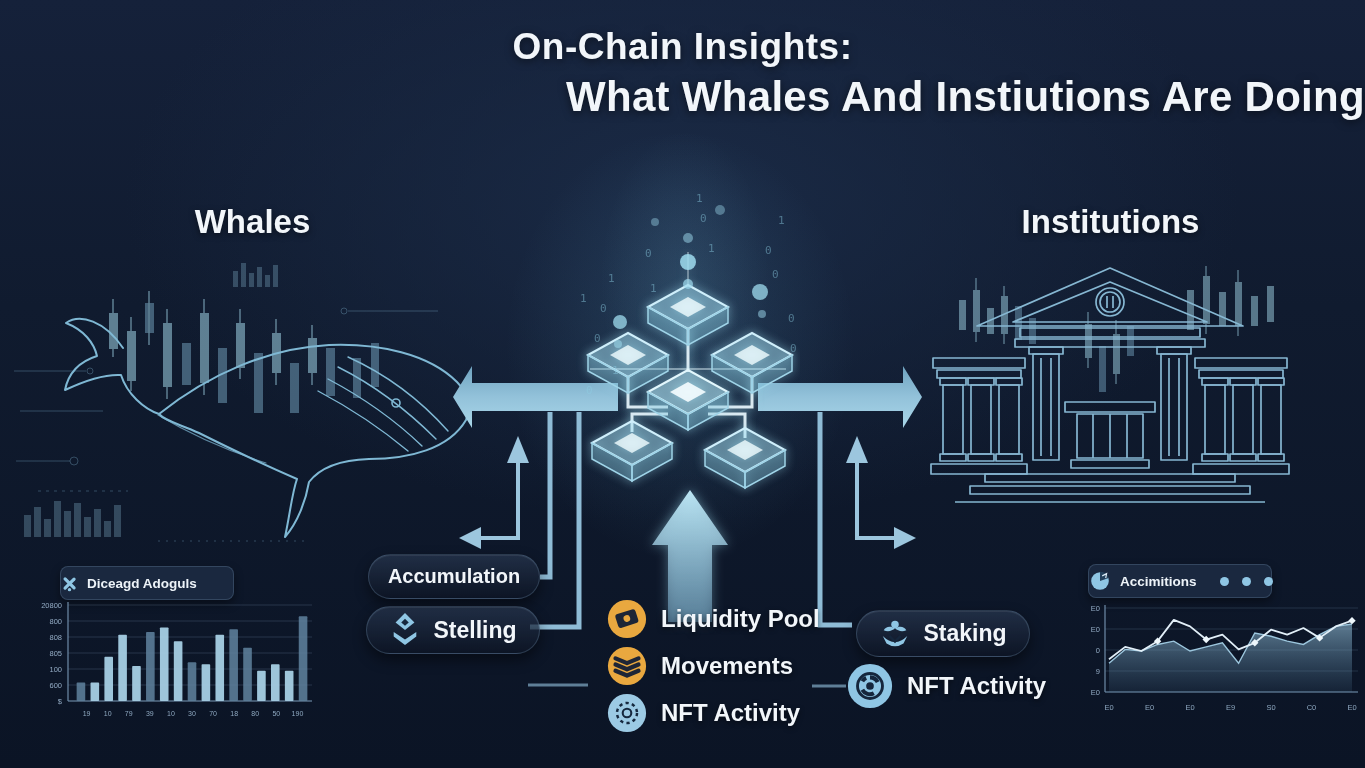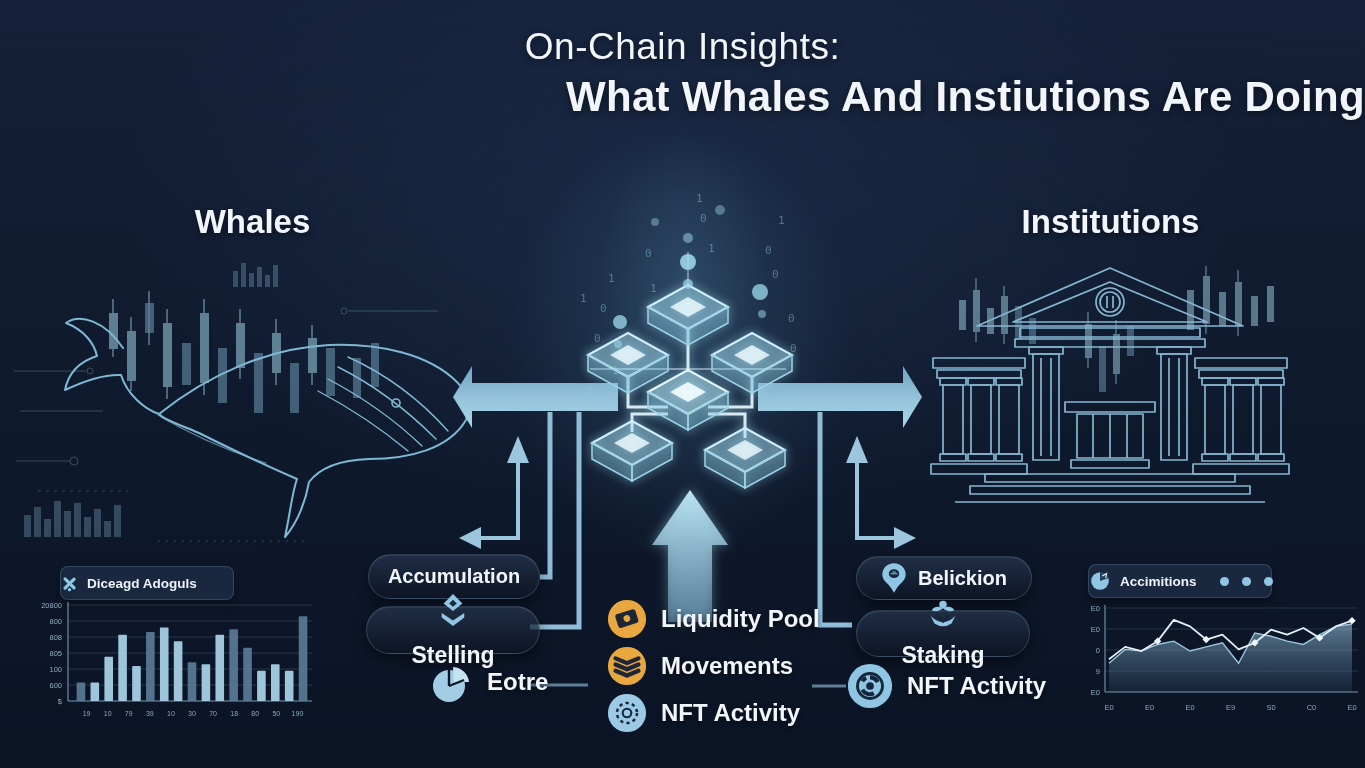--- a/index.html
+++ b/index.html
@@ -10,35 +10,35 @@
       radial-gradient(900px 520px at 50% 26%, #1a2a45 0%, rgba(26,42,69,0) 62%),
       linear-gradient(180deg,#15213a 0%, #101b2f 40%, #0b1425 100%);
     color:#f2f6fa;
   }
   .glow-beam{position:absolute;left:600px;top:130px;width:170px;height:300px;
     background:radial-gradient(closest-side, rgba(140,210,240,0.10), rgba(140,210,240,0));}
   .net-glow{position:absolute;left:505px;top:130px;width:350px;height:430px;
     background:radial-gradient(closest-side, rgba(110,195,235,0.16), rgba(110,195,235,0));}
   .title-wrap{position:absolute;top:26px;left:0;right:0;text-align:center;line-height:1.15;
     text-shadow:0 2px 8px rgba(0,0,0,.55);}
-  .title-line1{font-size:37px;font-weight:400;letter-spacing:.5px;}
+  .title-line1{font-size:37px;font-weight:700;letter-spacing:.5px;}
   .title-line2{font-size:42px;font-weight:700;letter-spacing:.3px;margin-top:4px;text-align:right;}
   .side-label{position:absolute;font-size:33px;font-weight:700;text-align:center;
     text-shadow:0 2px 6px rgba(0,0,0,.5);}
   #whales-label{left:140px;top:203px;width:225px;}
   #institutions-label{left:983px;top:203px;width:255px;}
   svg{position:absolute;display:block;}
   .pill{position:absolute;display:flex;align-items:center;justify-content:center;gap:10px;
     background:linear-gradient(180deg, rgba(46,62,88,.60), rgba(13,21,37,.94));
     border:1px solid rgba(150,190,225,.22);border-radius:24px;
     box-shadow:0 6px 14px rgba(0,0,0,.45), inset 0 1px 0 rgba(255,255,255,.07);
     font-weight:700;}
   .item-row{position:absolute;display:flex;align-items:center;gap:13px;font-weight:700;
     text-shadow:0 2px 5px rgba(0,0,0,.5);}
-  .t20{font-size:20px;} .t22{font-size:24px;text-align:center;} .t23{font-size:23px;flex-direction:column;} .t24{font-size:24px;}
+  .t20{font-size:20px;} .t22{font-size:24px;text-align:center;} .t23{font-size:23px;} .t24{font-size:24px;}
   .chart-header{position:absolute;display:flex;align-items:center;gap:9px;
     background:rgba(29,43,66,.88);border:1px solid rgba(150,190,225,.2);
     border-radius:8px;color:#edf3f8;font-size:13.5px;font-weight:600;padding:0 0;height:32px;
     box-shadow:0 4px 10px rgba(0,0,0,.4);}
   .dots{display:flex;gap:13px;margin-left:14px;}
   .dots span{width:9px;height:9px;border-radius:50%;background:#8fc6e4;display:block;}
   .icn{flex:0 0 auto;position:static !important;}
 </style>
 </head>
 <body>
@@ -345,29 +345,20 @@
     <span>Accumulation</span>
   </div>
   <div class="pill t23" style="left:366px;top:606px;width:172px;height:46px;gap:12px;">
     <svg class="icn" width="32" height="38" viewBox="0 0 34 40" style="position:static;">
       <path d="M17 2 L27 12 L17 20 L7 12 Z" fill="#8FC6E4"></path>
       <path d="M17 8 L21 12 L17 15.5 L13 12 Z" fill="#16283E"></path>
       <path d="M5 22 L17 30 L29 22 L29 27 L17 36 L5 27 Z" fill="#8FC6E4"></path>
     </svg>
     <span>Stelling</span>
   </div>
-  <div class="item-row t24" style="left:428px;top:658px;">
-    <svg class="icn" width="46" height="48" viewBox="0 0 46 48" style="position:static;">
-      <circle cx="21" cy="28" r="16" fill="#A3CDE5"></circle>
-      <path d="M25 9 A17 17 0 0 1 41 24 L26 24 Z" fill="#C6E3F2"></path>
-      <path d="M21 28 L21 12" stroke="#0D1626" stroke-width="2.4"></path>
-      <path d="M21 28 L36 22" stroke="#0D1626" stroke-width="2.4"></path>
-    </svg>
-    <span>Eotre</span>
-  </div>
 
   <div class="item-row t22" style="left:606px;top:598px;">
     <svg class="icn" width="42" height="42" viewBox="0 0 44 44" style="position:static;">
       <circle cx="22" cy="22" r="20" fill="#E9A83F"></circle>
       <g transform="rotate(-18 22 22)">
         <rect x="11" y="14" width="22" height="15" rx="3" fill="#1D2536"></rect>
         <circle cx="22" cy="21.5" r="3.5" fill="#E9A83F"></circle>
       </g>
     </svg>
     <span>Liquidity Pool</span>
@@ -385,28 +376,20 @@
   </div>
   <div class="item-row t22" style="left:606px;top:692px;">
     <svg class="icn" width="42" height="42" viewBox="0 0 44 44" style="position:static;">
       <circle cx="22" cy="22" r="20" fill="#9CCAE4"></circle>
       <circle cx="22" cy="22" r="10.5" stroke="#16283E" stroke-width="2.6" stroke-dasharray="3.4 3.4" fill="none"></circle>
       <circle cx="22" cy="22" r="4.5" stroke="#16283E" stroke-width="2.2" fill="none"></circle>
     </svg>
     <span>NFT Activity</span>
   </div>
 
-  <div class="pill t20" style="left:856px;top:556px;width:174px;height:42px;gap:11px;">
-    <svg class="icn" width="26" height="32" viewBox="0 0 30 36" style="position:static;">
-      <path d="M15 1 C7 1 1.5 7 1.5 14 C1.5 21 8 24 12 30 L15 35 L18 30 C22 24 28.5 21 28.5 14 C28.5 7 23 1 15 1 Z" fill="#8FC6E4"></path>
-      <ellipse cx="15" cy="13" rx="6" ry="5" fill="#15263C"></ellipse>
-      <path d="M11 13 h8 M13 11 h4" stroke="#8FC6E4" stroke-width="1.2"></path>
-    </svg>
-    <span>Belickion</span>
-  </div>
   <div class="pill t23" style="left:856px;top:610px;width:172px;height:45px;gap:12px;">
     <svg class="icn" width="32" height="32" viewBox="0 0 34 34" style="position:static;">
       <circle cx="17" cy="7" r="4" fill="#8FC6E4"></circle>
       <path d="M17 11 C12 8 7 9 5 13 C9 15 14 14 17 11 Z" fill="#8FC6E4"></path>
       <path d="M17 11 C22 8 27 9 29 13 C25 15 20 14 17 11 Z" fill="#8FC6E4"></path>
       <path d="M4 19 Q17 32 30 19 L26 27 Q17 33 8 27 Z" fill="#8FC6E4"></path>
       <path d="M11 19 L17 25 L23 19" stroke="#15263C" stroke-width="2.4" fill="none"></path>
     </svg>
     <span>Staking</span>
   </div>

